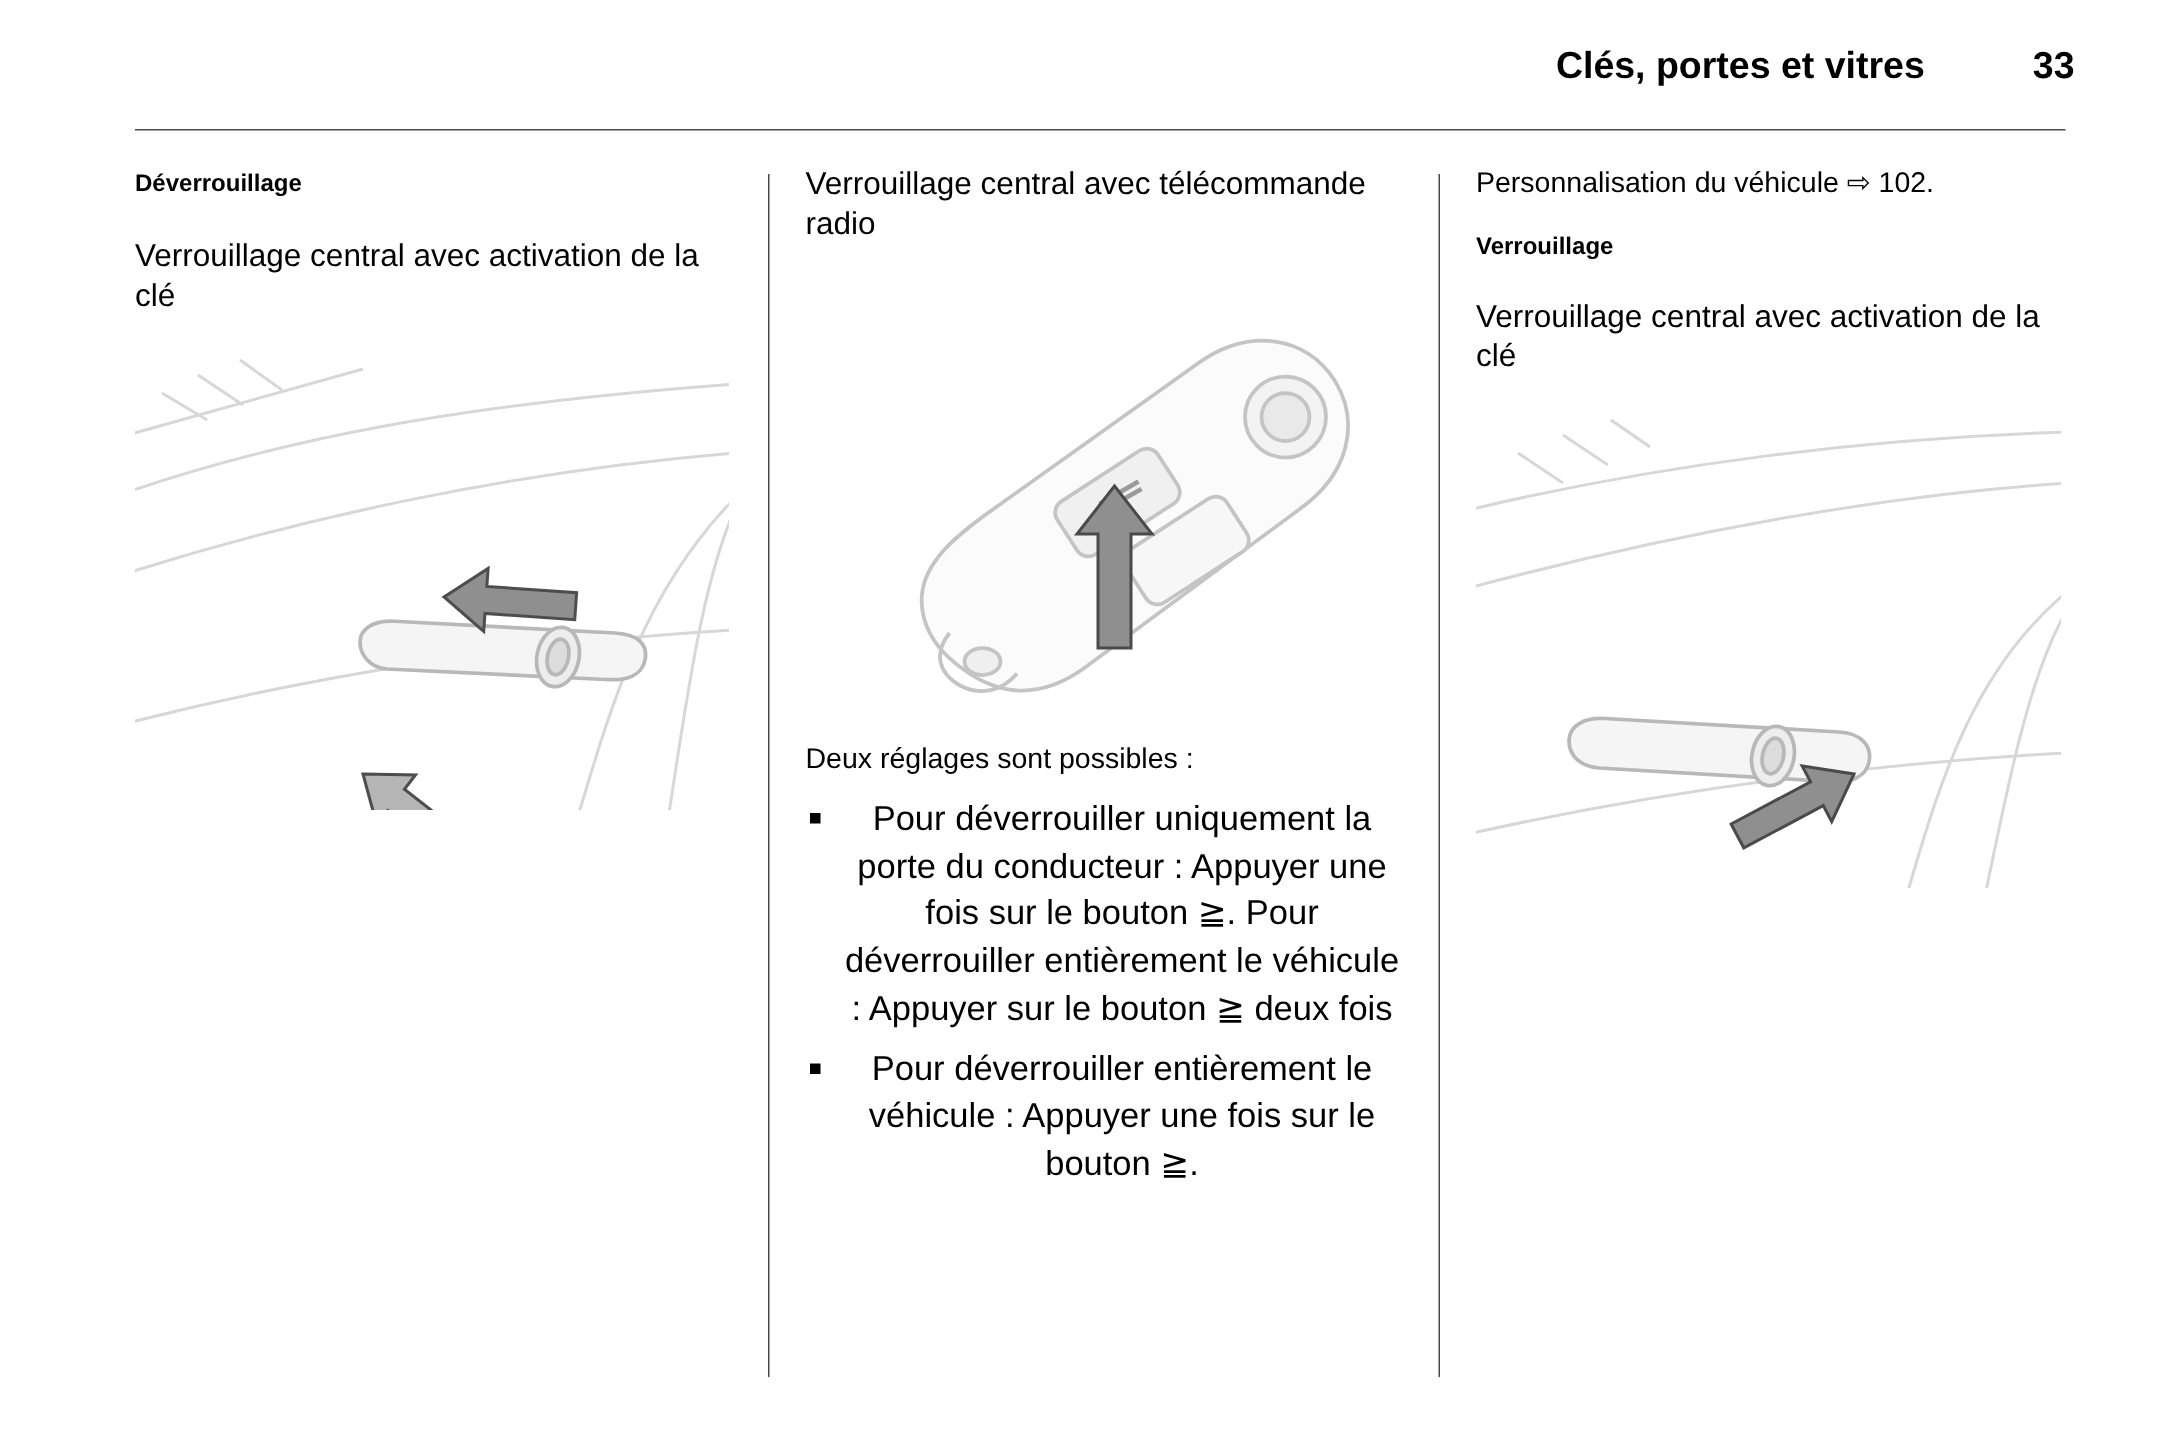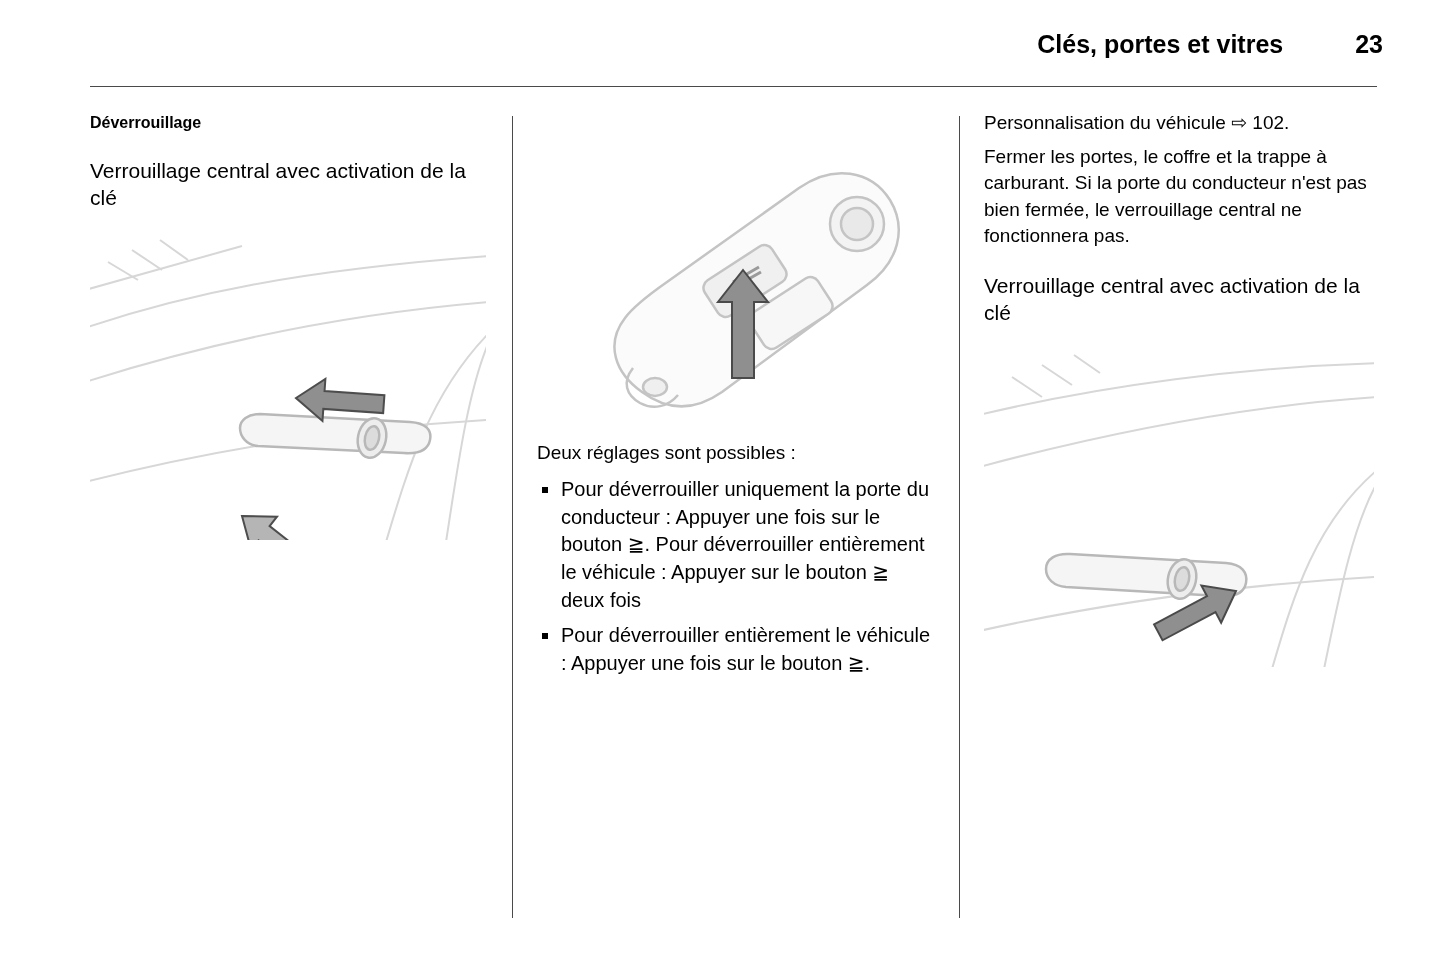--- a/index.html
+++ b/index.html
@@ -46,37 +46,37 @@
   }
   .il1{width:396px;height:308px;margin-top:20px;}
   .il2{width:396px;height:300px;margin-top:20px;}
   .il3{width:390px;height:322px;margin-top:18px;}
   .caption{margin-top:20px;}
   ul.square-list{
     margin:10px 0 0 0;padding:0 0 0 24px;
     list-style-type:square;
   }
   ul.square-list li{
-    font-size:20px;line-height:1.38;margin:0 0 8px 0;
+    font-size:23px;line-height:1.38;margin:0 0 8px 0;text-align:center;
   }
   .col2-p1{margin-top:30px;}
   .col2-p2{margin-top:10px;}
   .col2-p3{margin-top:8px;}
   .col3-heading{margin-top:20px;}
   .col3-para{margin-top:8px;}
   .col3-sub{margin-top:24px;}
 </style>
 </head>
 <body>
 
 <div class="page">
 
   <div class="header">
     <span>Clés, portes et vitres</span>
-    <span class="page-num">23</span>
+    <span class="page-num">33</span>
   </div>
   <div class="header-rule"></div>
 
   <div class="columns">
 
     <div class="col">
       <h2>Déverrouillage</h2>
       <h3 class="mt-sub">Verrouillage central avec activation de la clé</h3>
 
       <svg class="illustration il1" viewBox="0 0 396 308">
@@ -103,20 +103,21 @@
         <g>
           <use href="#ar1" transform="translate(152,284) rotate(38)" fill="#b5b5b5" stroke="#4d4d4d" stroke-width="2"></use>
         </g>
       </svg>
 
     </div>
 
     <div class="divider"></div>
 
     <div class="col">
+      <h3>Verrouillage central avec télécommande radio</h3>
 
       <svg class="illustration il2" viewBox="0 0 396 300">
         <defs>
           <path id="ar2" d="M0,0 L32,-25 L32,-11 L108,-11 L108,11 L32,11 L32,25 Z"></path>
         </defs>
         <g stroke="#c4c4c4" stroke-width="2.5" fill="#fbfbfb">
           <path d="M105,262 C78,243 68,214 88,188 C96,177 110,166 130,152 L262,58 C296,34 334,40 353,70 C370,98 362,132 330,155 L185,262 C155,283 128,279 105,262 Z"></path>
           <circle cx="320" cy="94" r="27" fill="#f3f3f3"></circle>
           <circle cx="320" cy="94" r="16" fill="#e9e9e9"></circle>
           <rect x="168" y="130" width="80" height="42" rx="9" transform="rotate(-33 208 151)" fill="#f0f0f0"></rect>
@@ -136,21 +137,21 @@
         <li>Pour déverrouiller uniquement la porte du conducteur : Appuyer une fois sur le bouton ≧. Pour déverrouiller entièrement le véhicule : Appuyer sur le bouton ≧ deux fois</li>
         <li>Pour déverrouiller entièrement le véhicule : Appuyer une fois sur le bouton ≧.</li>
       </ul>
 
     </div>
 
     <div class="divider"></div>
 
     <div class="col last">
       <p>Personnalisation du véhicule ⇨ 102.</p>
-      <p class="col3-para">Fermer les portes, le coffre et la trappe à carburant. Si la porte du conducteur n'est pas bien fermée, le verrouillage central ne fonctionnera pas.</p>
+      <h2 class="col3-heading">Verrouillage</h2>
       <h3 class="col3-sub">Verrouillage central avec activation de la clé</h3>
 
       <svg class="illustration il3" viewBox="0 0 390 322">
         <defs>
           <path id="ar3" d="M0,0 L28,-21 L28,-9 L88,-9 L88,9 L28,9 L28,21 Z"></path>
         </defs>
         <g stroke="#d7d7d7" stroke-width="2" fill="none">
           <path d="M-5,70 C120,40 260,22 395,18"></path>
           <path d="M-5,122 C130,86 270,60 395,52"></path>
           <path d="M28,32 l30,20 M58,20 l30,20 M90,10 l26,18"></path>

